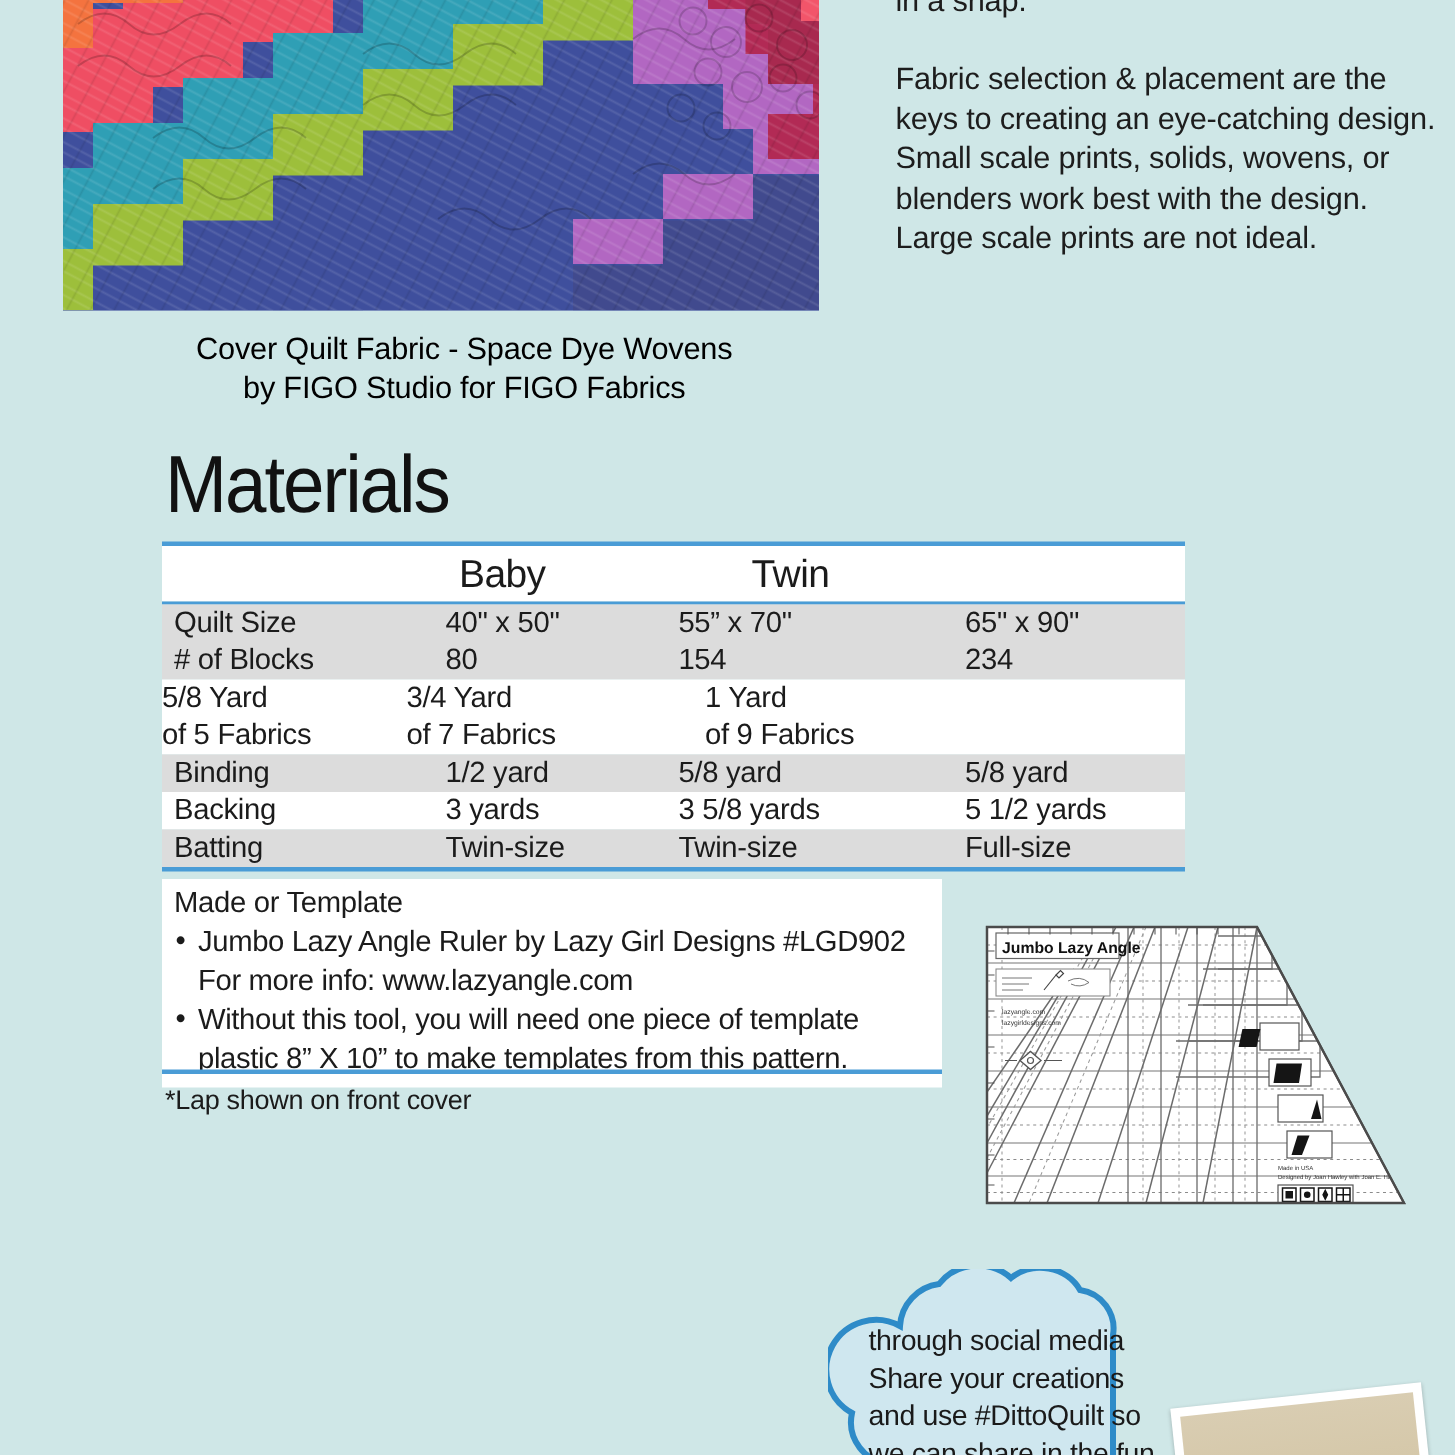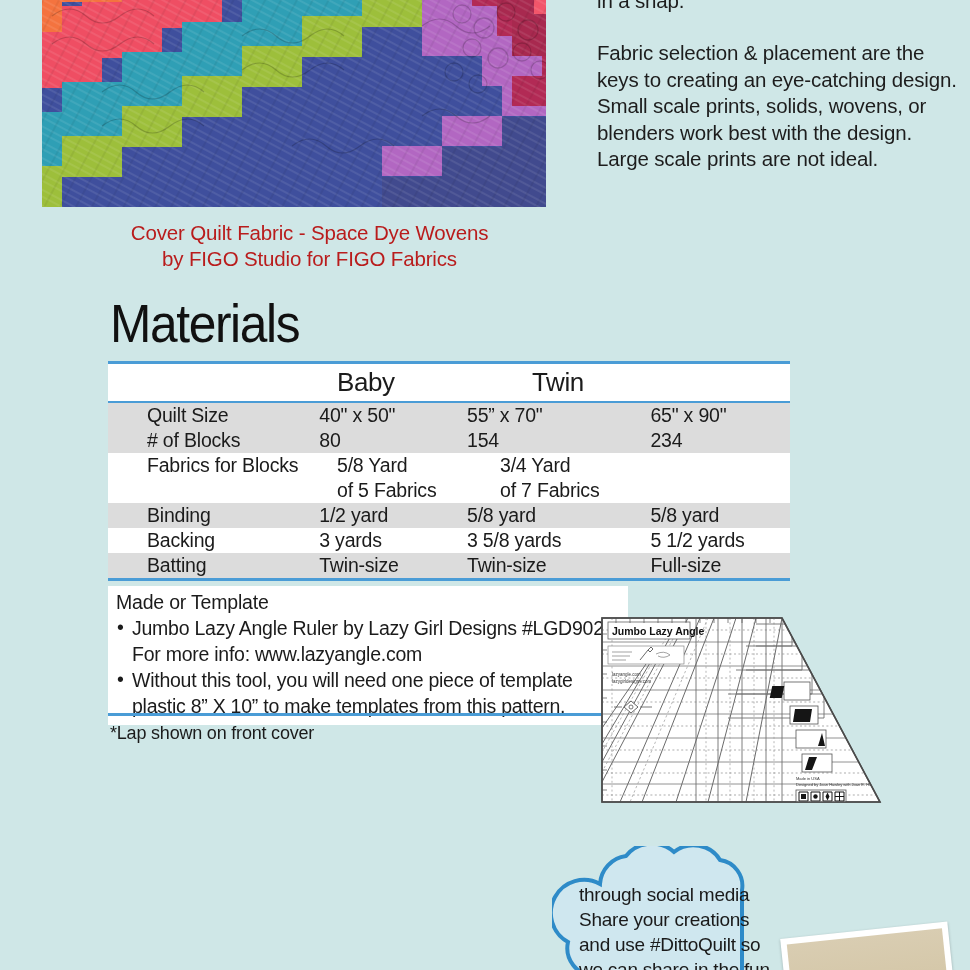--- a/index.html
+++ b/index.html
@@ -46,21 +46,21 @@
   
   #photo-caption {
     position: absolute;
     left: 42px;
     top: 220px;
     width: 535px;
     text-align: center;
     font-size: 20.5px;
     line-height: 25.5px;
     letter-spacing: -0.15px;
-    color: #b91c1c;
+    color: #000000;
   }
 
   
   #materials-heading {
     position: absolute;
     left: 110px;
     top: 296px;
     font-size: 54px;
     line-height: 54px;
     font-weight: 400;
@@ -92,21 +92,21 @@
   }
   .trow.shade { background: #dcdcdc; }
   .trow.plain { background: #ffffff; }
   .trow.head {
     background: #ffffff;
     font-size: 26px;
     line-height: 30px;
     letter-spacing: -0.4px;
     padding: 3px 0 4px 0;
   }
-  .c0 { width: 198px; padding-left: 8px; box-sizing: border-box; margin-left: 31px; }
+  .c0 { width: 198px; padding-left: 8px; box-sizing: border-box; }
   .c1 { width: 163px; }
   .c2 { width: 167px; }
   .c3 { width: 154px; margin-left: 32px; }
   .cellstack span { display: block; }
 
   
   #ruler-panel {
     position: absolute;
     left: 108px;
     top: 586px;
@@ -152,21 +152,21 @@
     left: 110px;
     top: 721px;
     font-size: 18px;
     line-height: 25px;
     letter-spacing: -0.2px;
   }
 
   
   #ruler-illustration {
     position: absolute;
-    left: 596px;
+    left: 652px;
     top: 612px;
     width: 290px;
     height: 196px;
   }
 
   
   #social-bubble {
     position: absolute;
     left: 552px;
     top: 846px;
@@ -327,28 +327,31 @@
   </div>
 
   <div class="trow shade">
     <div class="c0"># of Blocks</div>
     <div class="c1">80</div>
     <div class="c2">154</div>
     <div class="c3">234</div>
   </div>
 
   <div class="trow plain">
-    <div class="c0">Fabrics for Blocks</div>
     <div class="c1 cellstack">
       <span>5/8 Yard</span>
       <span>of 5 Fabrics</span>
     </div>
     <div class="c2 cellstack">
       <span>3/4 Yard</span>
       <span>of 7 Fabrics</span>
+    </div>
+    <div class="c3 cellstack">
+      <span>1 Yard</span>
+      <span>of 9 Fabrics</span>
     </div>
   </div>
 
   <div class="trow shade">
     <div class="c0">Binding</div>
     <div class="c1">1/2 yard</div>
     <div class="c2">5/8 yard</div>
     <div class="c3">5/8 yard</div>
   </div>
 

